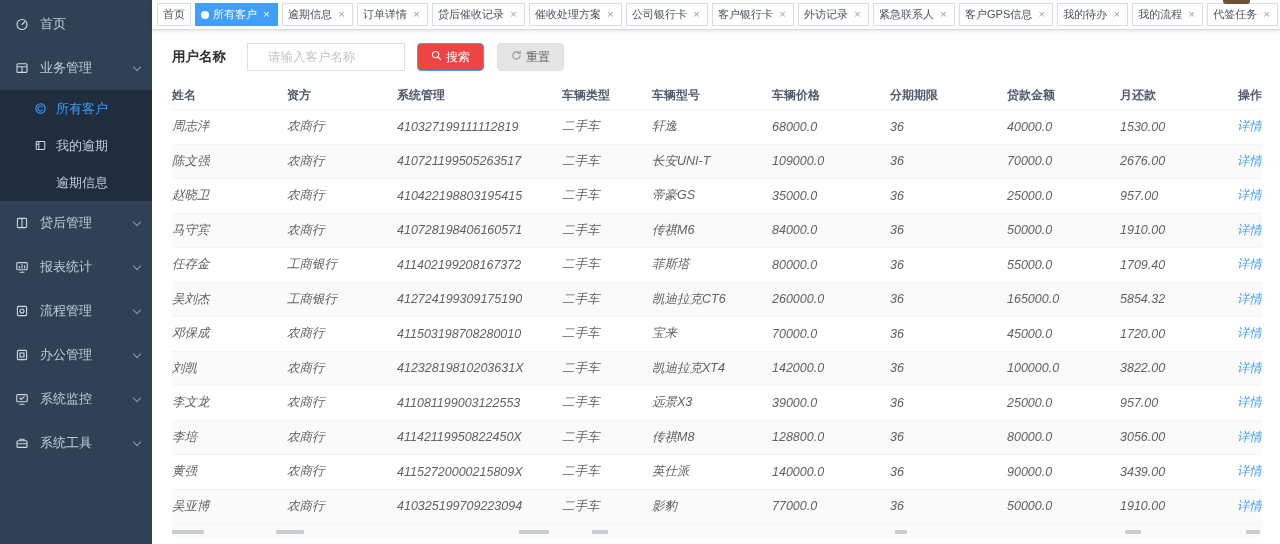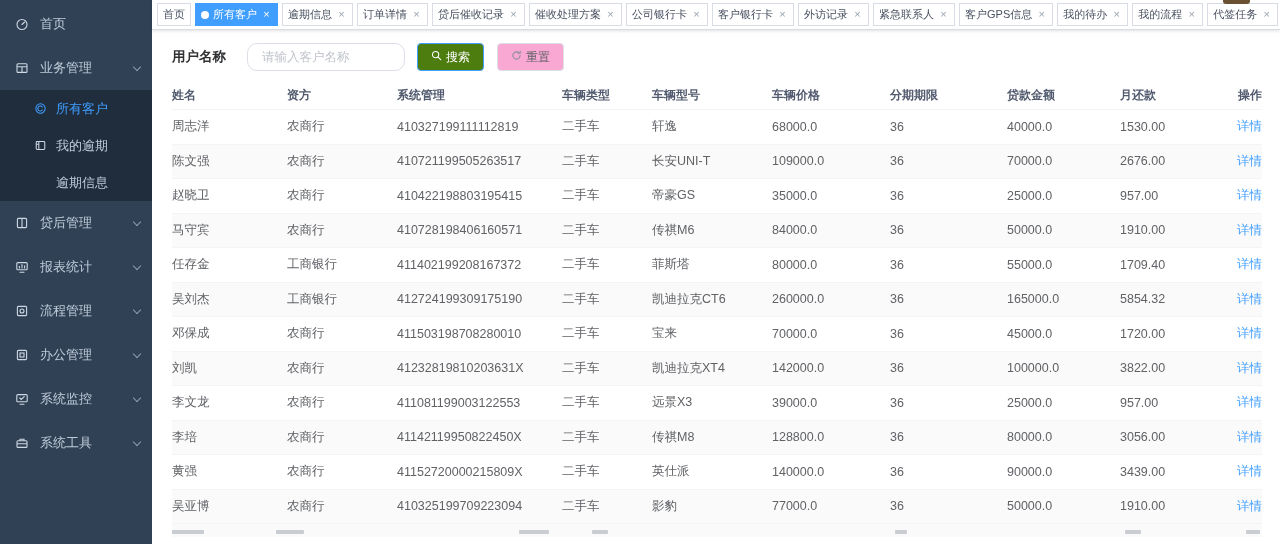--- a/index.html
+++ b/index.html
@@ -40,38 +40,38 @@
   .tab.active .dot { display:inline-block; }
   .tab-close { margin-left:4px; font-size:11px; color:#9aa3ad; line-height:1; width:11px; height:11px;
                display:inline-flex; align-items:center; justify-content:center; border-radius:50%; cursor:pointer; }
   .tab.active .tab-close { color:#fff; }
   .avatar-frag { position:absolute; right:30px; top:0; width:27px; height:4px;
                  background:#6b5133; border-radius:0 0 3px 3px; }
 
   
   .search-row { display:flex; align-items:center; margin:13px 18px 10px 20px; flex:none; }
   .search-label { font-size:13.5px; font-weight:bold; color:#303133; margin-right:21px; white-space:nowrap; }
-  .search-input { width:158px; height:28px; border:1px solid #dcdfe6; border-radius:10px;
-                  padding:0 14px; font-size:12.5px; color:#606266; outline:none;
+  .search-input { width:158px; height:28px; border:1px solid #dcdfe6; border-radius:0;
+                  padding:0 20px; font-size:12.5px; color:#606266; outline:none;
                   font-family:"Liberation Sans","DejaVu Sans",sans-serif; }
   .search-input::placeholder { color:#c0c4cc; }
   .btn { height:28px; display:inline-flex; align-items:center; gap:4px; padding:0 13px;
          border-radius:4px; font-size:12px; cursor:pointer;
          font-family:"Liberation Sans","DejaVu Sans",sans-serif; }
   .btn svg { width:11px; height:11px; }
-  .btn.primary { margin-left:12px; background:#4d7c0f; border:1px solid #409eff; color:#fff; }
-  .btn.plain { margin-left:13px; background:#f9a8d4; border:1px solid #dcdfe6; color:#606266; }
+  .btn.primary { margin-left:12px; background:#ef4444; border:1px solid #409eff; color:#fff; }
+  .btn.plain { margin-left:13px; background:#e5e5e5; border:1px solid #dcdfe6; color:#606266; }
 
   
   .table { padding:0 18px 0 20px; flex:1; overflow:hidden; }
   .thead { display:flex; align-items:center; height:28px; }
   .th { font-size:12px; font-weight:bold; color:#515a6e; white-space:nowrap; }
   .tr { display:flex; align-items:center; height:34.5px; font-size:12.5px; color:#606266; }
   .tbody .tr:nth-of-type(even) { background:#fafafa; }
-  .tbody .tr { border-top:1px solid #f2f4f7; }
+  .tbody .tr { border-top:1px solid #f2f4f7;font-style:italic; }
   .td { white-space:nowrap; overflow:hidden; }
   .c1{width:115px}.c2{width:110px}.c3{width:165px}.c4{width:90px}.c5{width:120px}
   .c6{width:118px}.c7{width:117px}.c8{width:113px}.c9{flex:1}.c10{width:40px;text-align:right}
   .detail-link { color:#409eff; cursor:pointer; }
 
   
   .partial-row { position:relative; height:14px; border-top:1px solid #f2f4f7; background:#fafafa; }
   .partial-row i { position:absolute; top:6px; height:4px; background:#c9ccd1; border-radius:1px; }
   .sm1{left:0;width:32px}.sm2{left:104px;width:28px}.sm3{left:347px;width:30px}
   .sm4{left:420px;width:16px}.sm5{left:723px;width:12px}.sm6{left:953px;width:16px}

